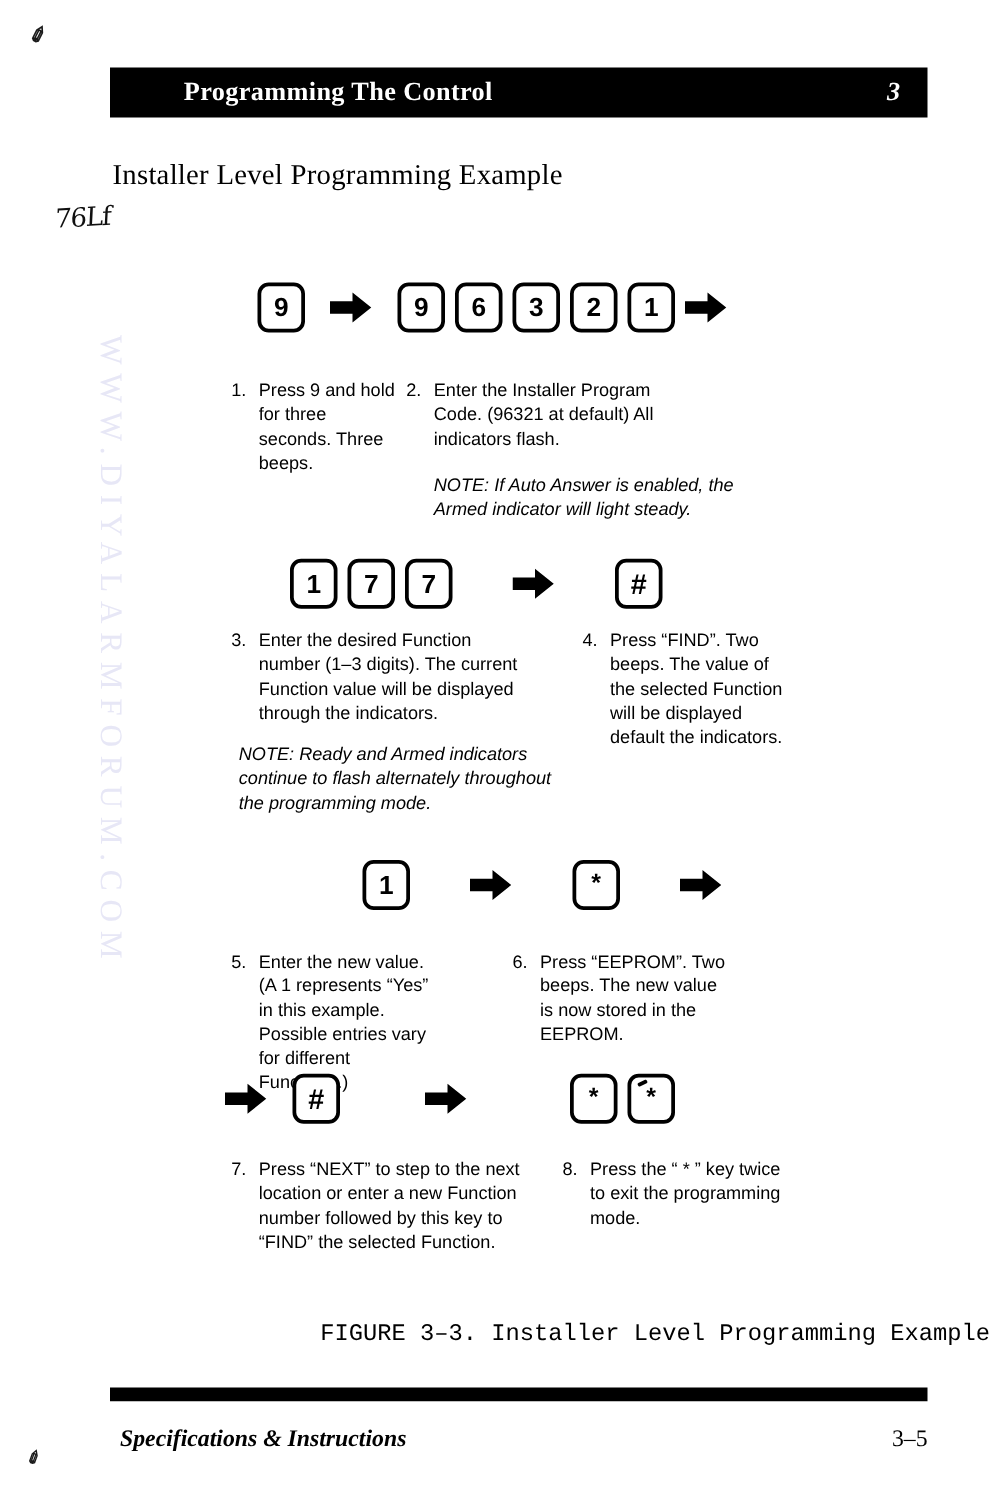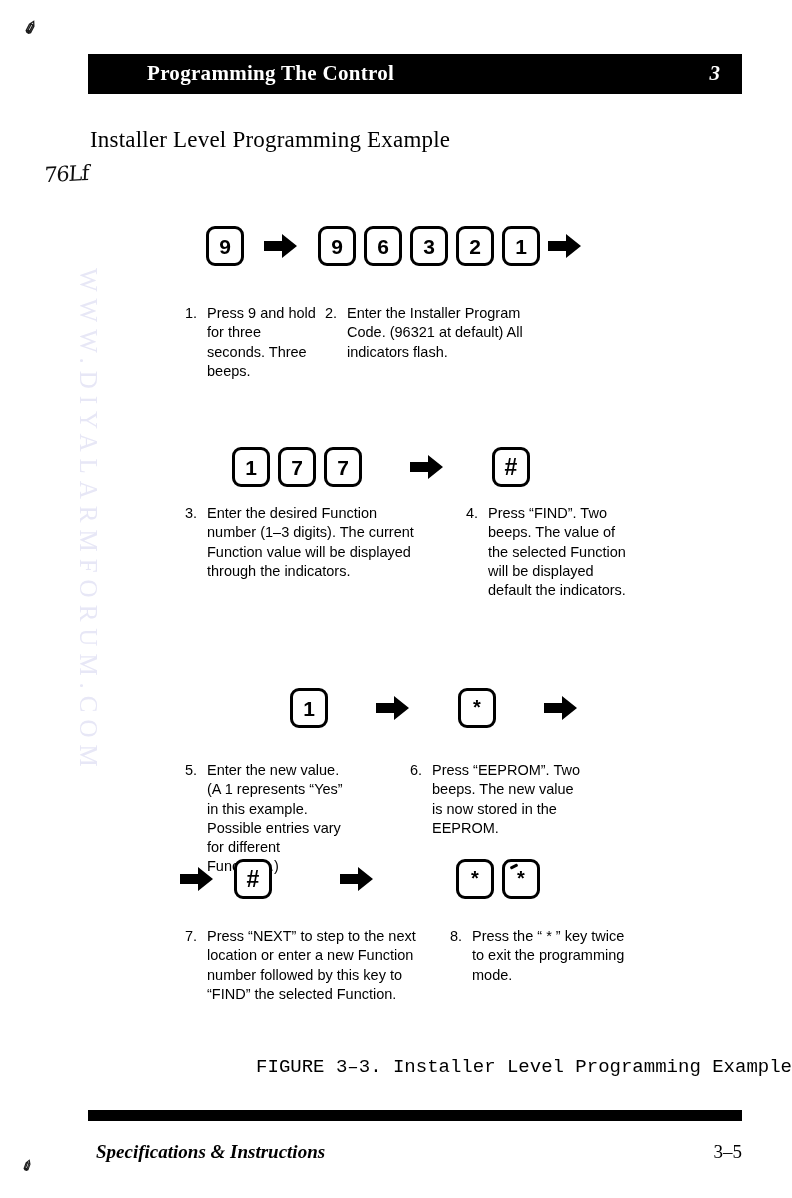--- a/index.html
+++ b/index.html
@@ -273,20 +273,21 @@
   <div class="step" style="left:185px; top:304px; width:135px;">
     <span class="num">1.</span>
     <span class="body">Press 9 and hold for three seconds. Three beeps.</span>
   </div>
 
   <div class="step" style="left:325px; top:304px; width:230px;">
     <span class="num">2.</span>
     <span class="body">Enter the Installer Program Code. (96321 at default) All indicators flash.</span>
   </div>
 
+  <div class="note" style="left:347px; top:380px; width:265px;">NOTE: If Auto Answer is enabled, the Armed indicator will light steady.</div>
 
   <div class="keyrow" style="left:232px; top:447px;">
     <div class="key">1</div>
     <div class="gap-s"></div>
     <div class="key">7</div>
     <div class="gap-s"></div>
     <div class="key">7</div>
     <div class="gap-xl"></div>
     <span>
       <svg class="arrow" viewBox="0 0 34 26">
@@ -300,20 +301,21 @@
   <div class="step" style="left:185px; top:504px; width:245px;">
     <span class="num">3.</span>
     <span class="body">Enter the desired Function number (1–3 digits). The current Function value will be displayed through the indicators.</span>
   </div>
 
   <div class="step" style="left:466px; top:504px; width:160px;">
     <span class="num">4.</span>
     <span class="body">Press “FIND”. Two beeps. The value of the selected Function will be displayed default the indicators.</span>
   </div>
 
+  <div class="note" style="left:191px; top:595px; width:262px;">NOTE: Ready and Armed indicators continue to flash alternately throughout  the programming mode.</div>
 
   <div class="keyrow" style="left:290px; top:688px;">
     <div class="key">1</div>
     <div class="gap-xl"></div>
     <span>
       <svg class="arrow" viewBox="0 0 34 26">
           <path d="M0 8 L18 8 L18 1 L33 13 L18 25 L18 18 L0 18 Z" fill="#000"></path>
         </svg>
     </span>
     <div class="gap-xl"></div>

